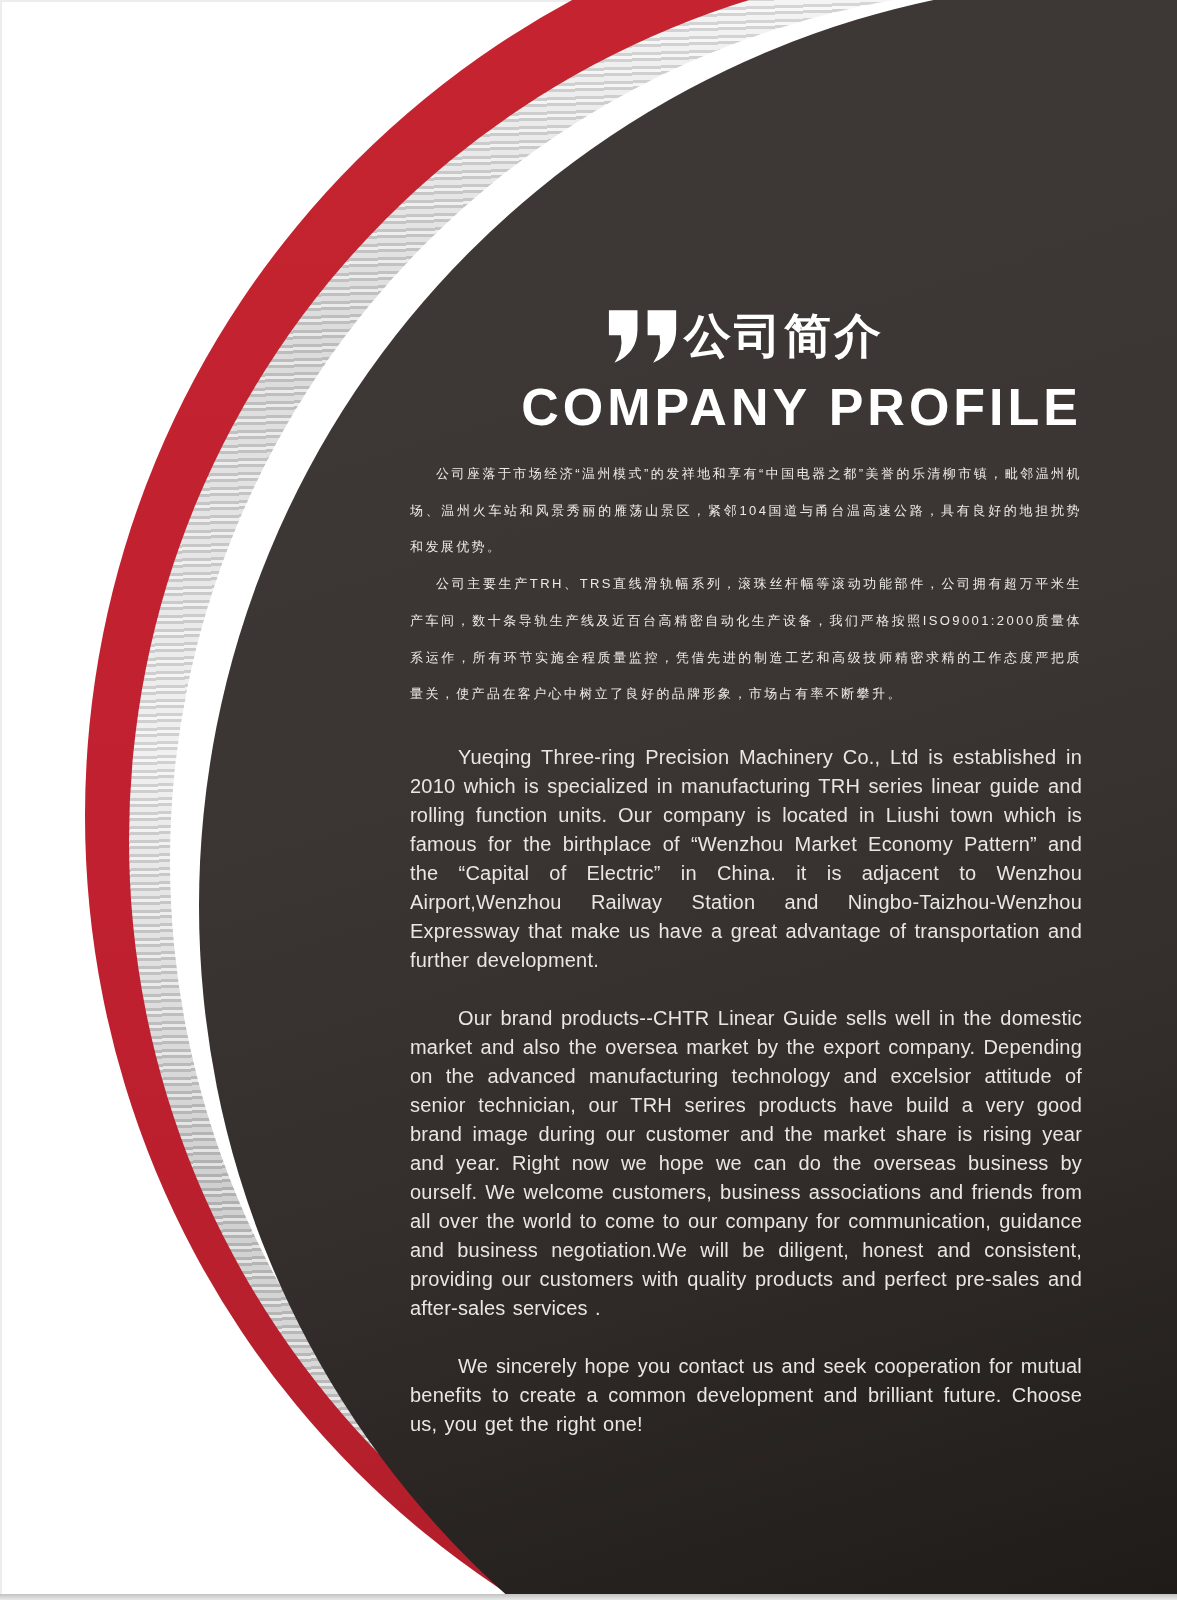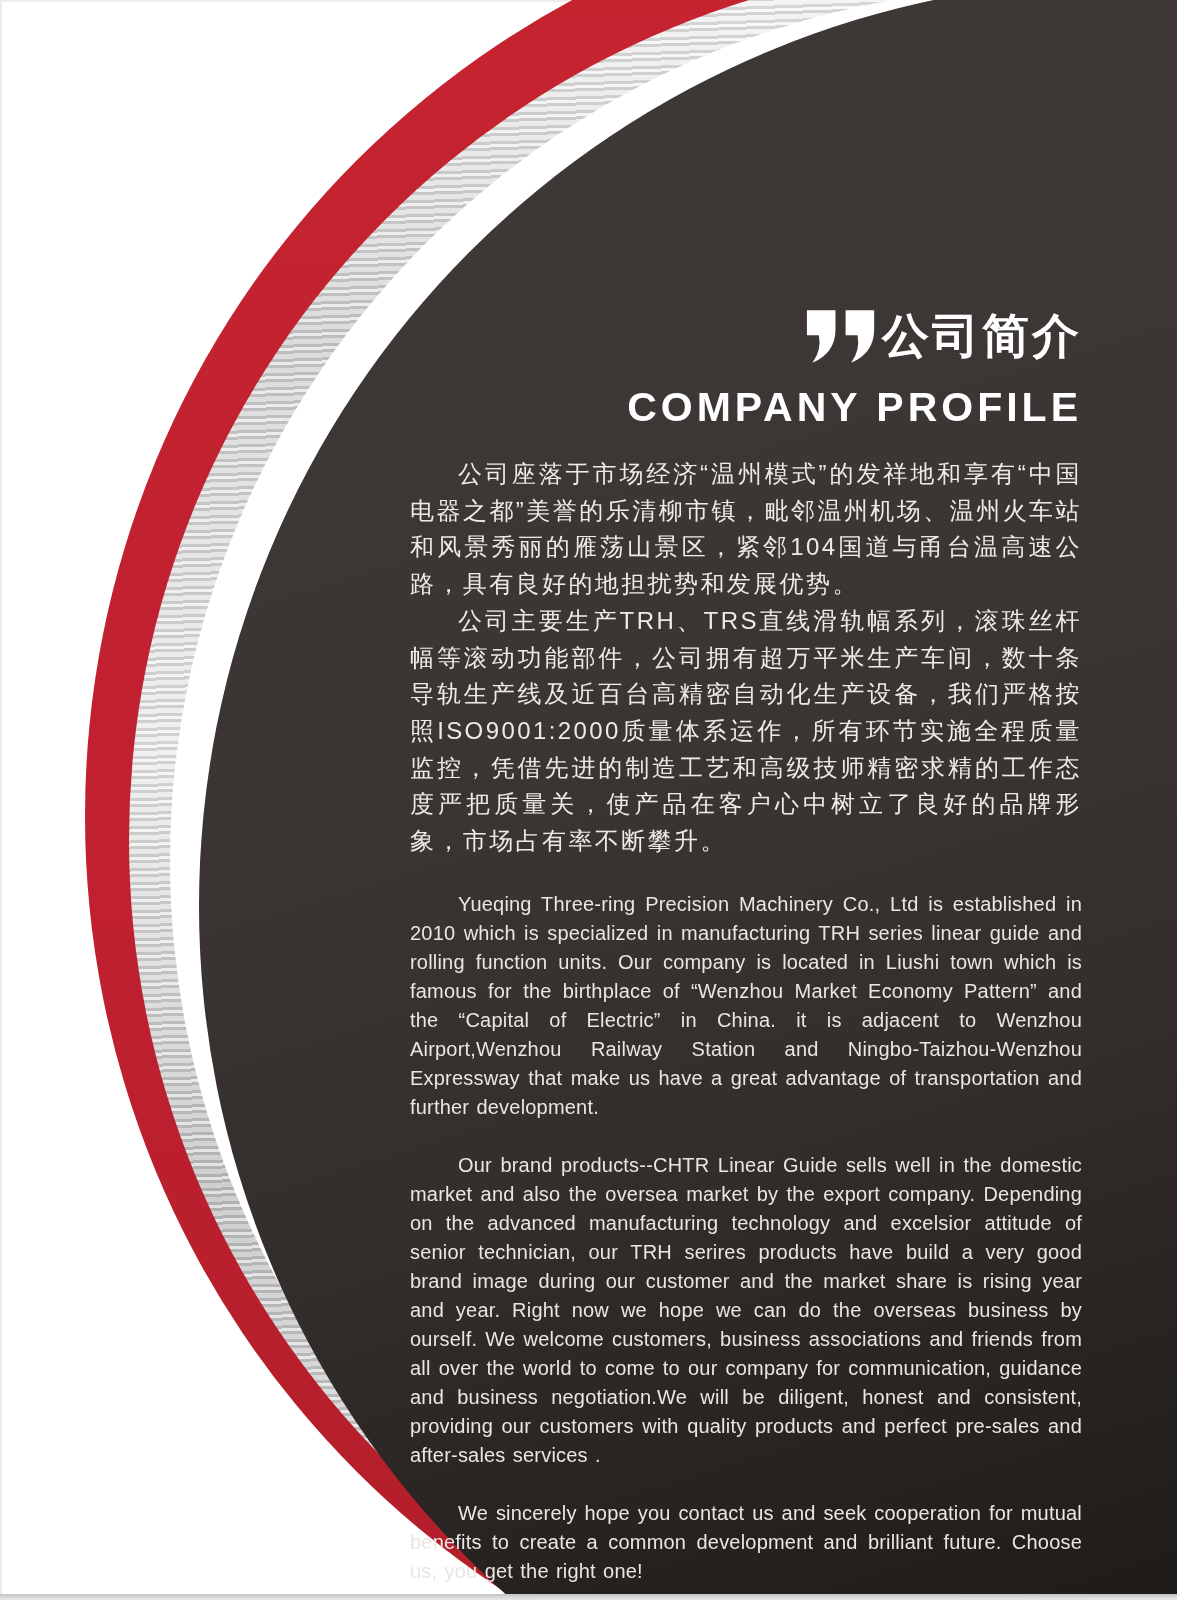--- a/index.html
+++ b/index.html
@@ -38,35 +38,35 @@
     left:199px;top:-20px;width:1852px;height:1852px;
     background:linear-gradient(163deg,
       #3d3735 18%, #3a3432 38%, #332d2b 55%, #25211f 72%, #181412 88%, #141110 100%);
   }
   .content{
     position:absolute;
     left:410px;top:300px;width:672px;
     color:#eae7e4;
   }
   .title-row{
-    display:flex;justify-content:flex-end;align-items:center;
+    display:flex;justify-content:center;align-items:center;
     height:72px;gap:6px;
   }
   .quote-icon{width:70px;height:60px;flex:0 0 auto;margin-top:4px;}
   .title-cn{
     margin:0;color:#ffffff;font-weight:700;
     font-size:47px;letter-spacing:3px;line-height:72px;white-space:nowrap;
   }
   .title-en{
     margin:6px 0 0 0;text-align:right;color:#ffffff;font-weight:700;
-    font-size:41px;letter-spacing:4px;line-height:58px;white-space:nowrap;
+    font-size:52px;letter-spacing:4px;line-height:58px;white-space:nowrap;
   }
   .cn-block{
     margin-top:20px;
-    font-size:24px;line-height:36.7px;letter-spacing:2.4px;
+    font-size:13px;line-height:36.7px;letter-spacing:2.4px;
     text-align:justify;color:#edeae7;
   }
   .cn-block p{margin:0;text-indent:2em;}
   .en-block{
     margin-top:30px;
     font-size:20px;line-height:29px;letter-spacing:0.2px;word-spacing:1.5px;
     text-align:justify;color:#e9e6e3;
   }
   .en-block p{margin:0 0 29px 0;text-indent:2.4em;}
   .en-block p:last-child{margin-bottom:13px;}

